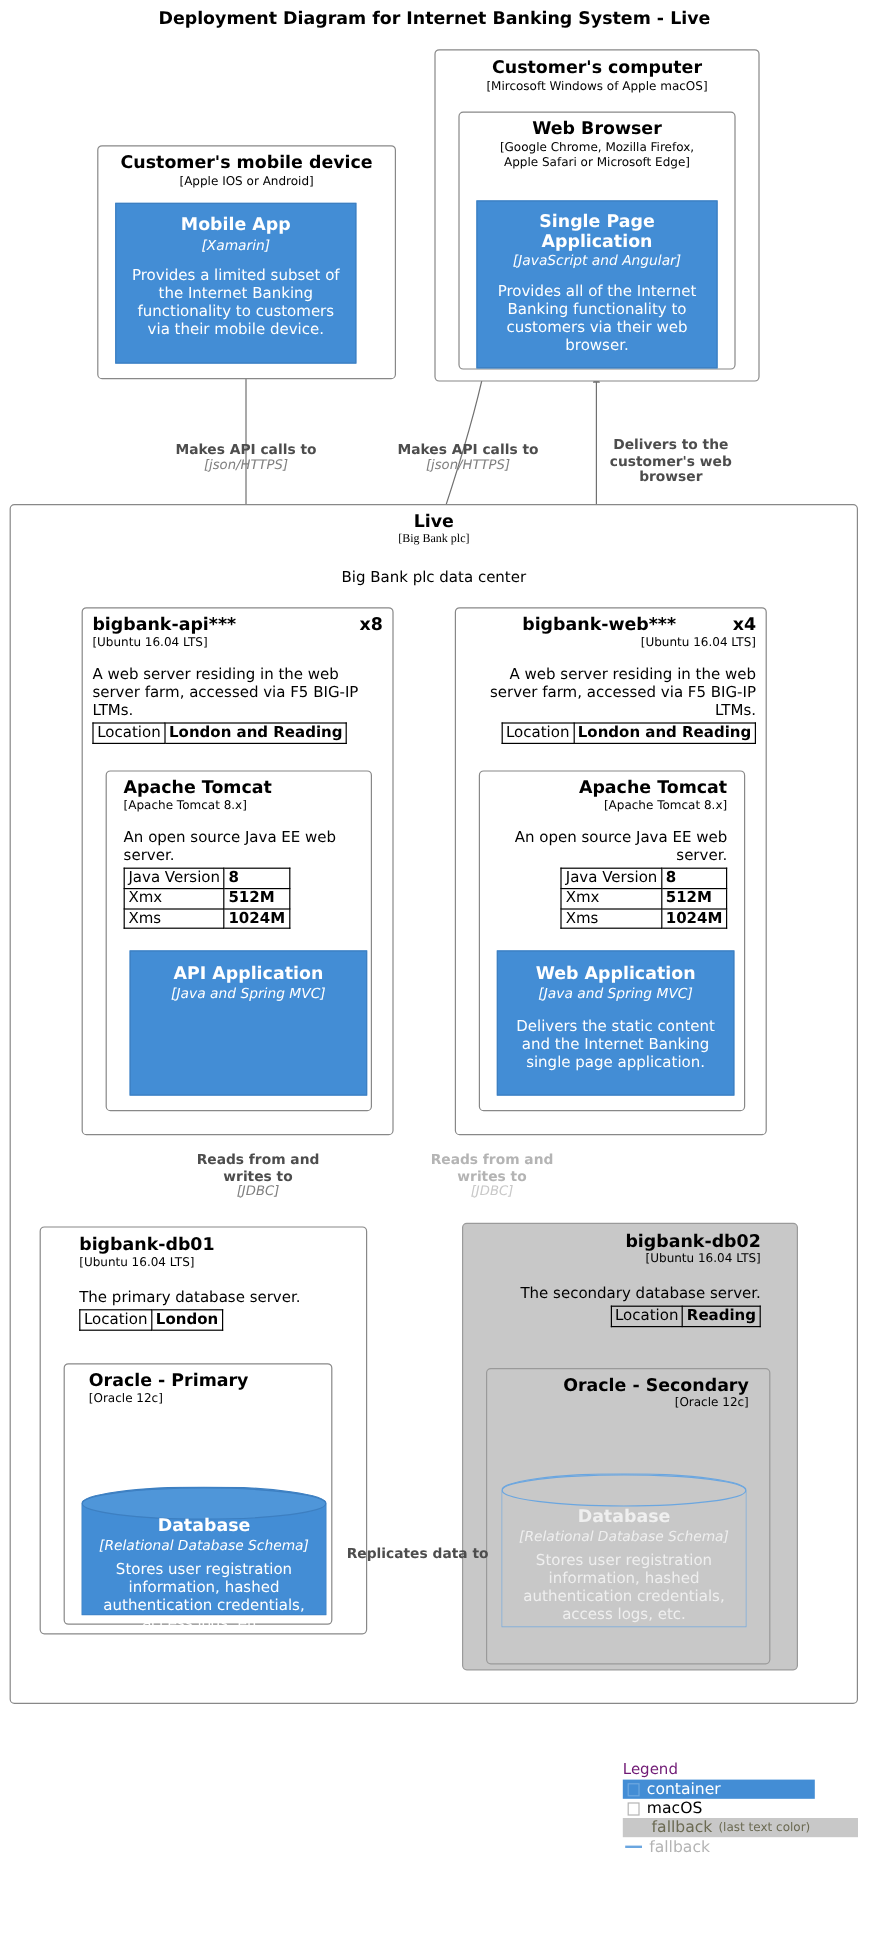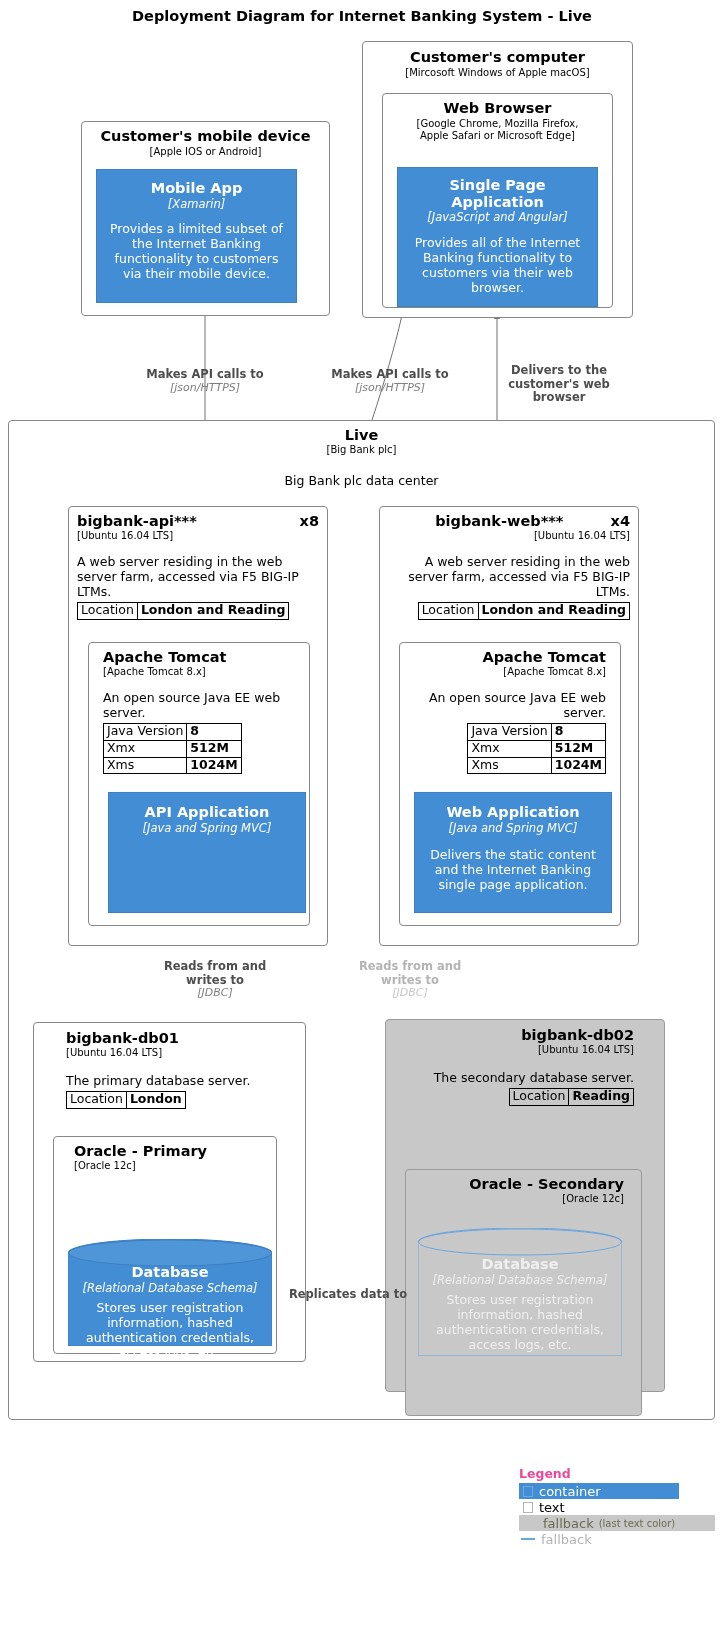--- a/index.html
+++ b/index.html
@@ -44,21 +44,21 @@
 
   
   .rel{position:absolute;text-align:center;}
   .rel-desc{font-weight:bold;font-size:11.5px;line-height:1.18;color:#4d4d4d;}
   .rel-tech{font-style:italic;font-size:11px;line-height:1.18;color:#7f7f7f;}
   .rel.dim .rel-desc{color:#b4b4b4;}
   .rel.dim .rel-tech{color:#c8c8c8;}
 
   
   .legend{position:absolute;}
-  .legend-title{font-weight:bold;font-size:12.5px;color:#ec4899;line-height:1.2;}
+  .legend-title{font-weight:normal;font-size:12.5px;color:#701a75;line-height:1.2;}
   .legend-row{display:flex;align-items:center;height:16px;font-size:13px;}
   .legend-row .sw{display:inline-block;width:10px;height:11px;margin:0 6px 0 4px;box-sizing:border-box;}
   .lg-container{background:#438dd5;color:#ffffff;width:160px;}
   .lg-container .sw{border:1px solid #6fa9e0;background:#438dd5;}
   .lg-node{color:#000;width:160px;}
   .lg-node .sw{border:1px solid #b4b4b4;background:#ffffff;}
   .lg-fallback{background:#c8c8c8;color:#6b6a52;width:196px;padding-left:24px;box-sizing:border-box;}
   .lg-fallback .small{font-size:10px;margin-left:5px;color:#6b6a52;}
   .lg-line{color:#b4b4b4;width:160px;}
   .lg-line .dash{display:inline-block;width:14px;height:2px;background:#6aa6e0;margin:0 6px 0 2px;}
@@ -137,21 +137,21 @@
 </div>
 
 <div class="rel" style="left:499px;top:364px;width:120px;">
   <div class="rel-desc">Delivers to the</div>
   <div class="rel-desc">customer's web</div>
   <div class="rel-desc">browser</div>
 </div>
 
 <div class="abs node" style="left:8px;top:420px;width:707px;height:1000px;">
   <div class="node-title center" style="margin-top:6px;">Live</div>
-  <div class="node-tech center" style="margin-top:1px;">[Big Bank plc]</div>
+  <div class="node-tech center" style="margin-top:1px;font-family:Liberation Serif, serif;">[Big Bank plc]</div>
   <div class="node-desc center" style="margin-top:17px;">Big Bank plc data center</div>
 </div>
 
 <div class="abs node" style="left:68px;top:506px;width:260px;height:440px;">
   <div style="display:flex;align-items:baseline;justify-content:space-between;margin:6px 8px 0 8px;">
     <span class="node-title">bigbank-api***</span>
     <span class="node-title">x8</span>
   </div>
   <div class="node-tech left" style="margin:1px 8px 0 8px;">[Ubuntu 16.04 LTS]</div>
   <div class="node-desc left" style="margin:12px 8px 0 8px;">A web server residing in the web server farm, accessed via F5 BIG-IP LTMs.</div>
@@ -285,21 +285,21 @@
   <table class="proptab" style="margin:3px 30px 0 auto;">
     <tbody>
         <tr>
       <td>Location</td>
       <td class="v">Reading</td>
     </tr>
   </tbody>
     </table>
 </div>
 
-<div class="abs node grey" style="left:405px;top:1169px;width:237px;height:247px;">
+<div class="abs node grey" style="left:405px;top:1140px;width:237px;height:247px;">
   <div class="node-title right" style="margin:6px 17px 0 0;">Oracle - Secondary</div>
   <div class="node-tech right" style="margin:1px 17px 0 0;">[Oracle 12c]</div>
 </div>
 
 <div class="cyl-wrap" style="left:418px;top:1228px;width:204px;height:128px;">
   <svg width="204" height="128" viewBox="0 0 204 128" style="position:absolute;left:0;top:0;">
     <path d="M0,14 a102,14 0 0 1 204,0 L204,128 L0,128 Z" fill="none" stroke="#6aa6e0" stroke-width="1"></path>
     <ellipse cx="102" cy="14" rx="101.5" ry="13" fill="none" stroke="#6aa6e0" stroke-width="1"></ellipse>
   </svg>
   <div class="cyl-text muted" style="top:28px;font-weight:bold;font-size:14.5px;">Database</div>
@@ -312,21 +312,21 @@
 </div>
 
 <div class="legend" style="left:519px;top:1466px;">
   <div class="legend-title">Legend</div>
   <div class="legend-row lg-container" style="margin-top:2px;">
     <span class="sw"></span>
     <span>container</span>
   </div>
   <div class="legend-row lg-node">
     <span class="sw"></span>
-    <span>text</span>
+    <span>macOS</span>
   </div>
   <div class="legend-row lg-fallback">
     <span>fallback</span>
     <span class="small">(last text color)</span>
   </div>
   <div class="legend-row lg-line">
     <span class="dash"></span>
     <span>fallback</span>
   </div>
 </div>

